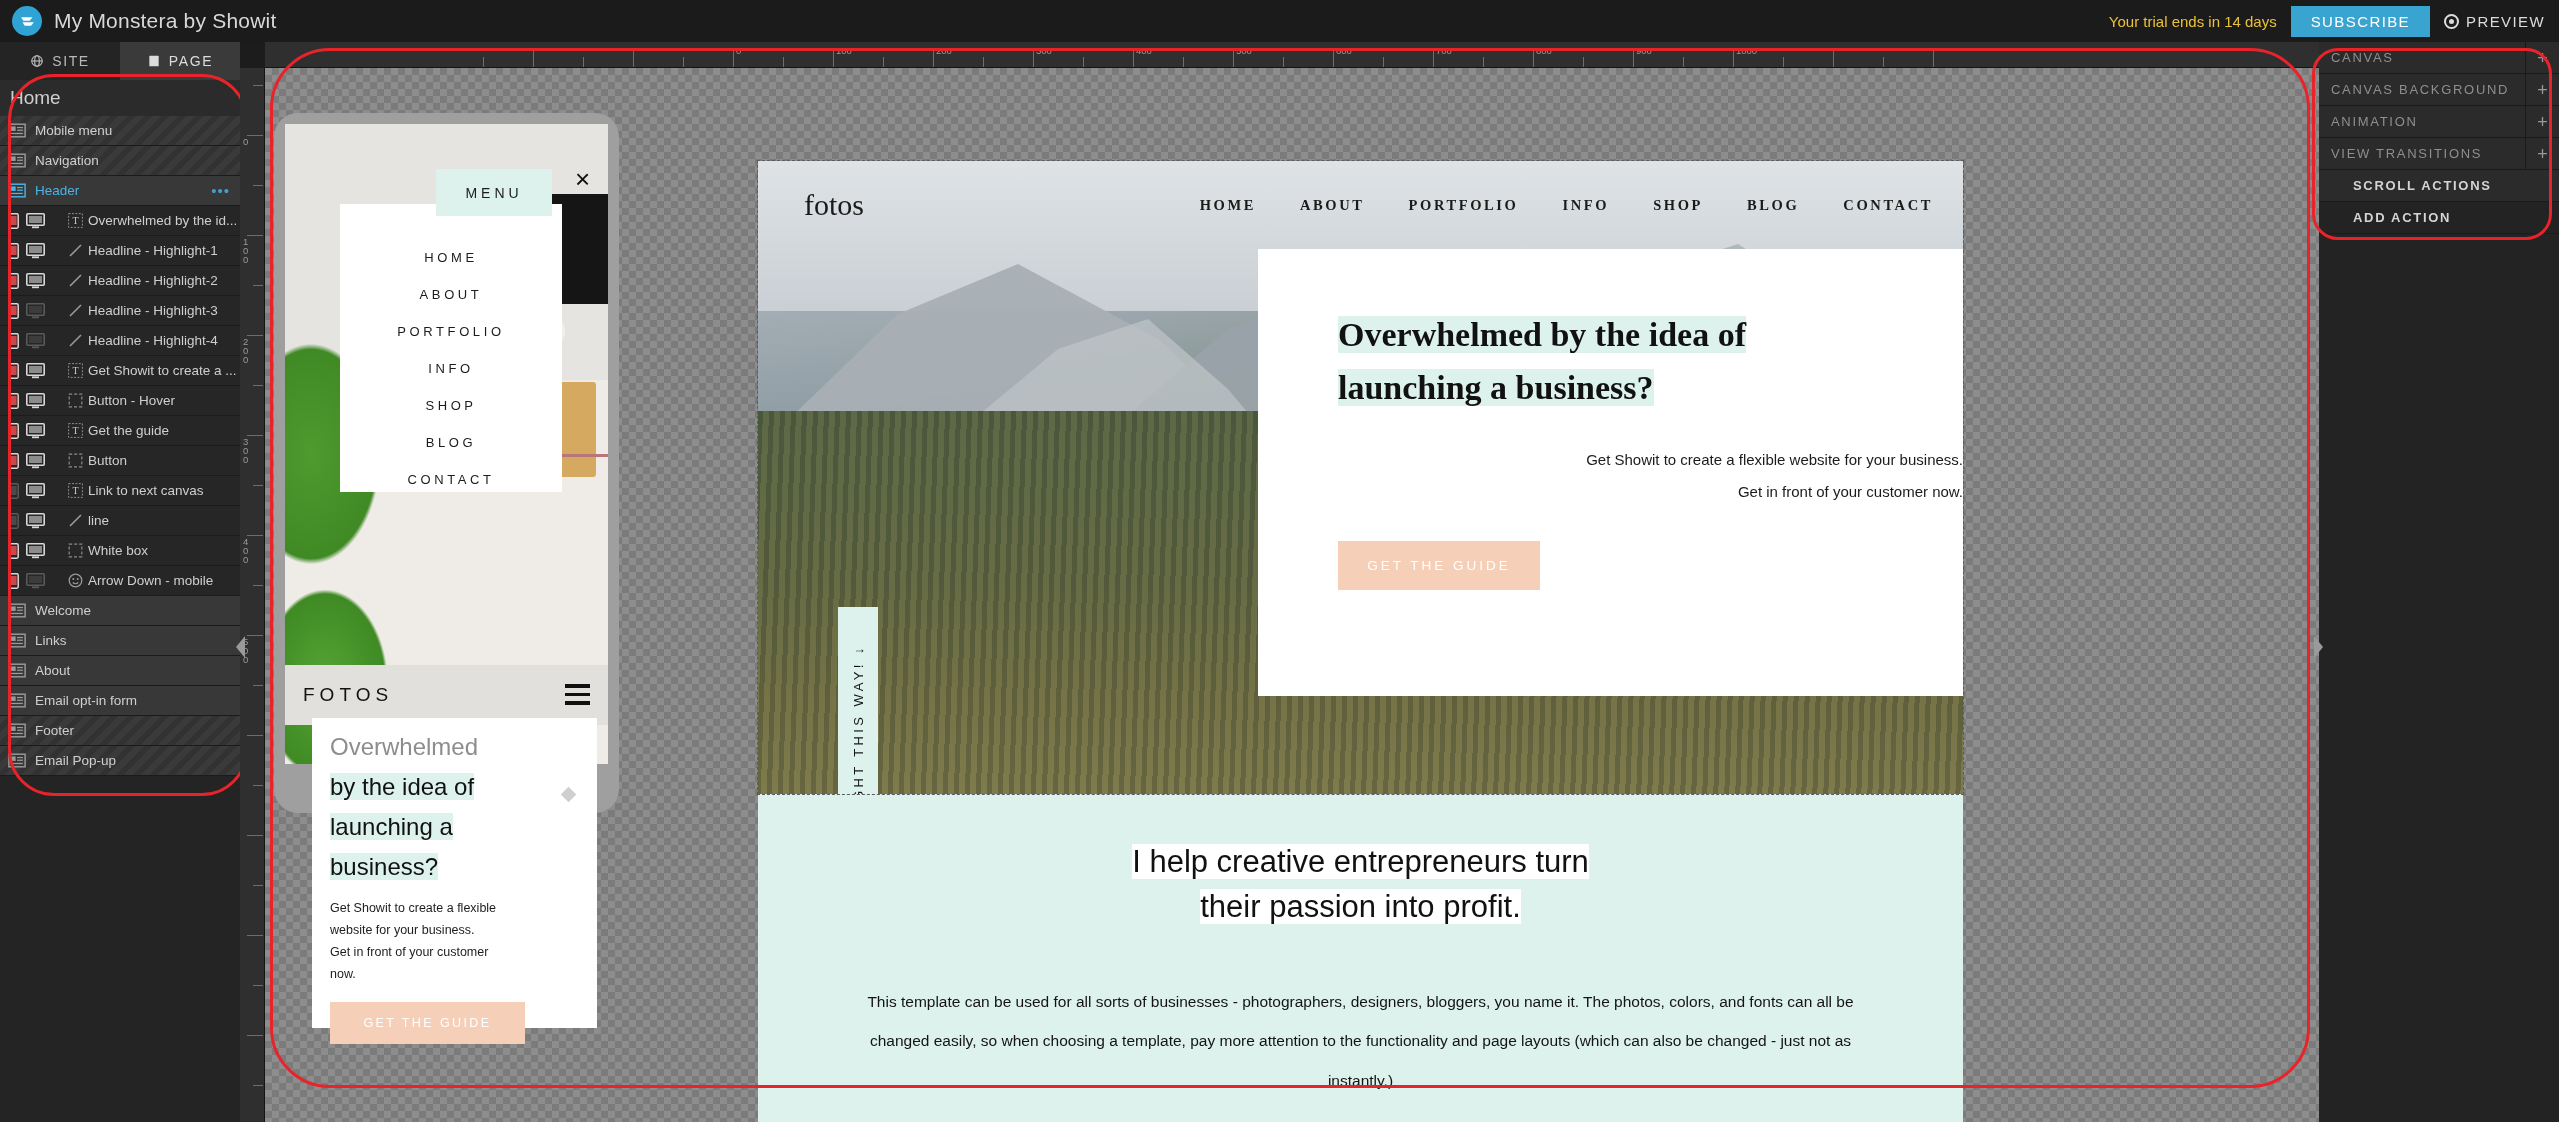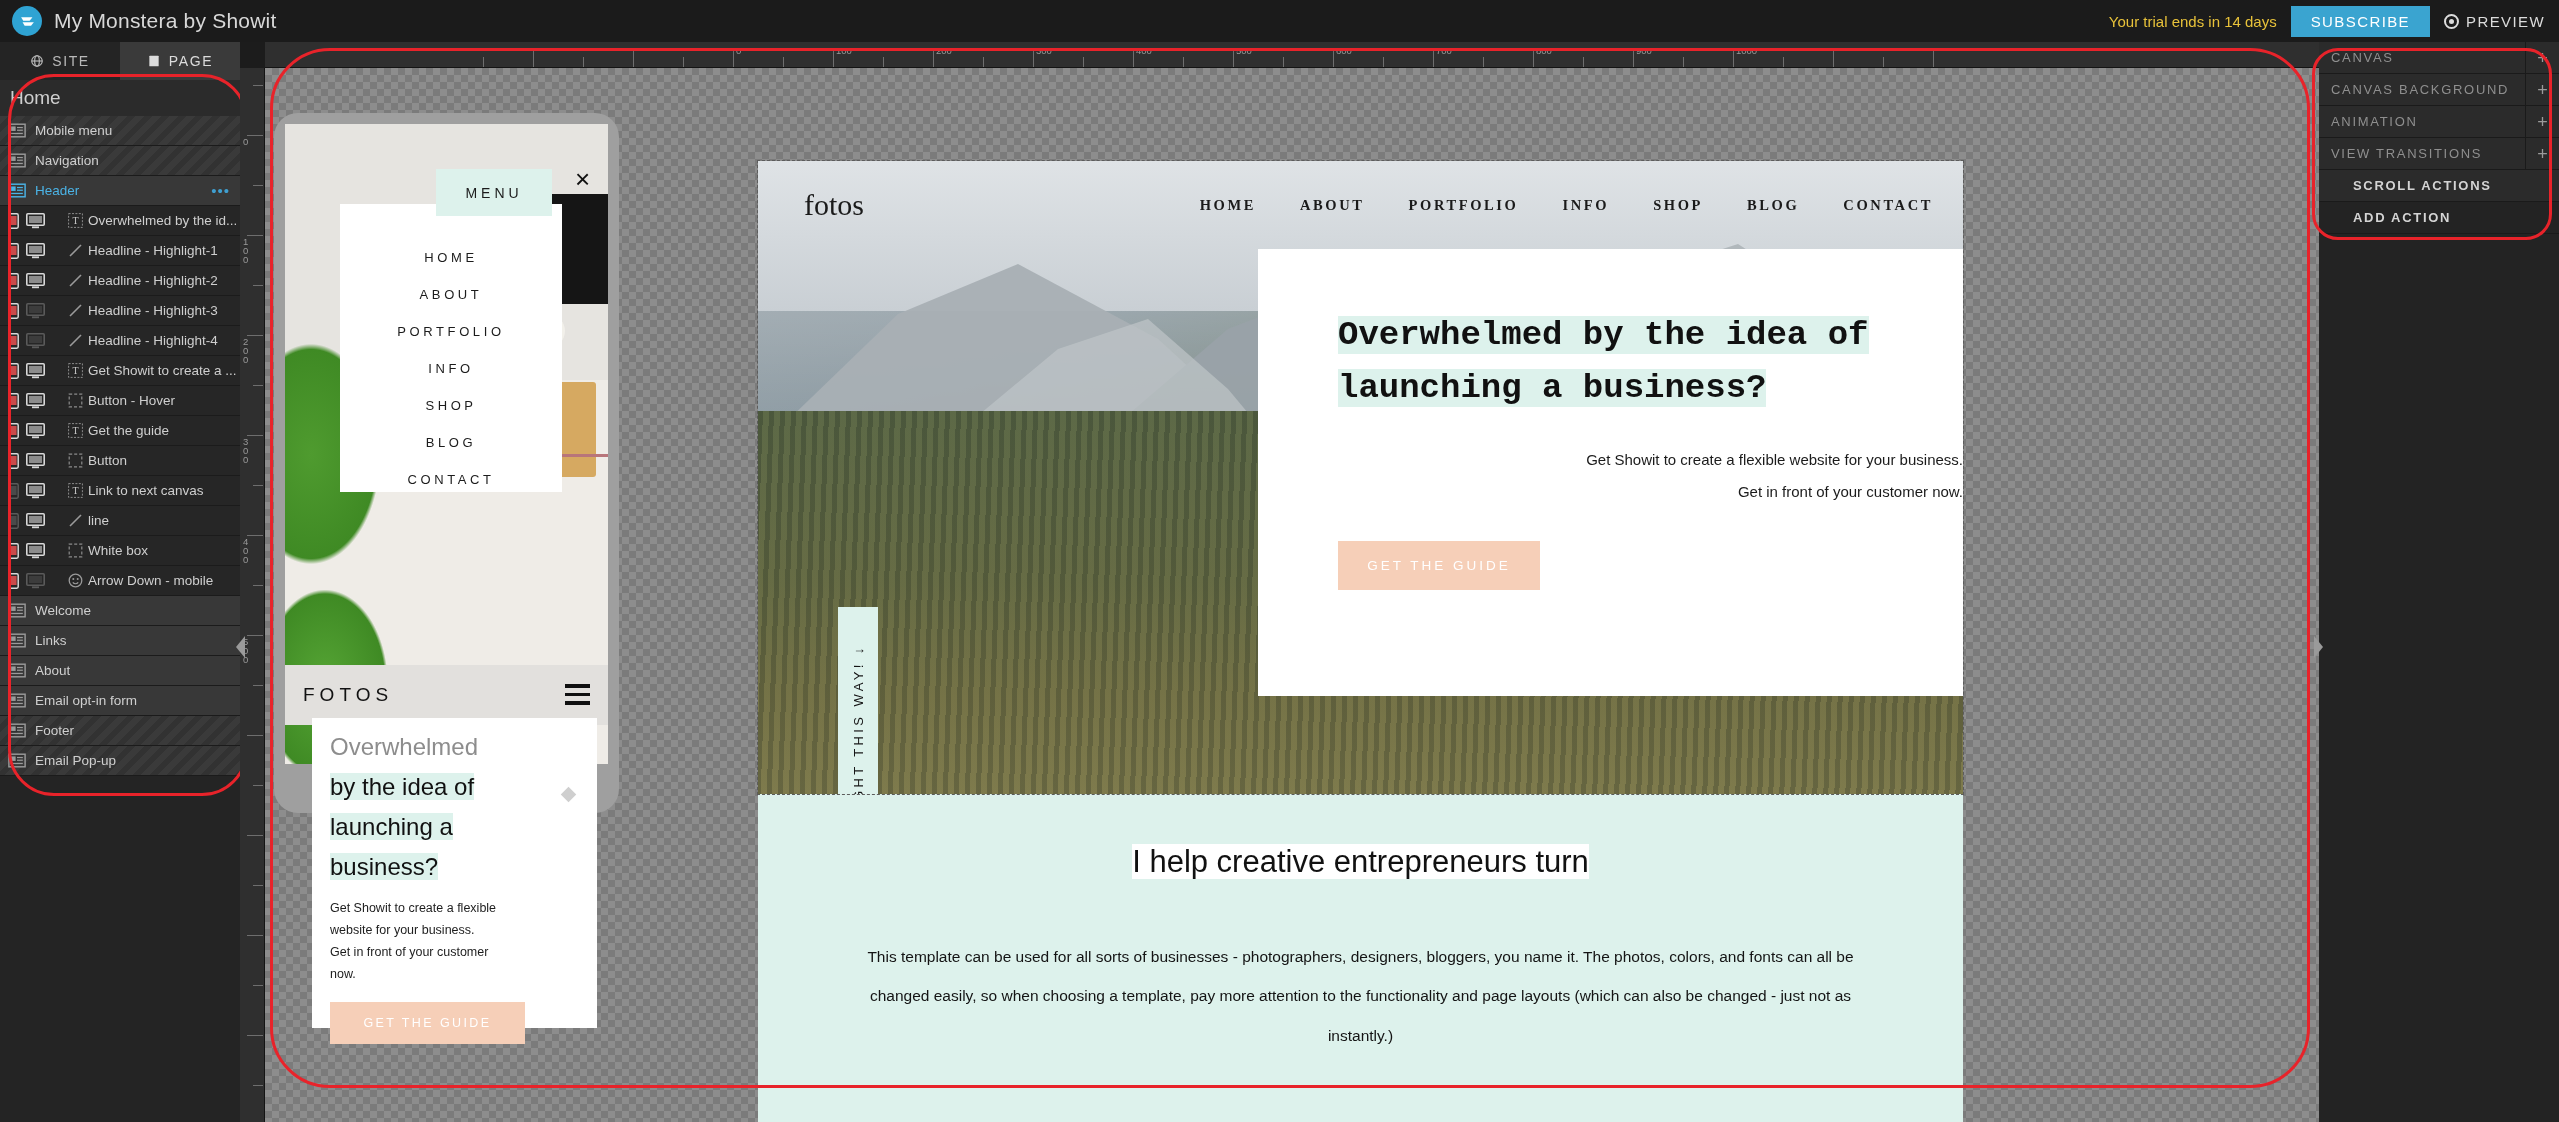--- a/index.html
+++ b/index.html
@@ -131,21 +131,21 @@
        linear-gradient(to bottom,#5d6a4b,#6f6f47 45%,#8a7c4b 75%,#9a8a55);}
 
   #nav { position:absolute; left:0; top:0; width:1205px; height:88px; display:flex;
     align-items:center; }
   #nav-logo { margin-left:46px; font-family:"Liberation Serif", serif; font-size:30px; color:#1a1a1a;}
   #nav-links { margin-left:auto; margin-right:30px; display:flex; gap:44px;}
   .nav-link { font-size:14.5px; letter-spacing:2.6px; color:#1a1a1a; cursor:pointer;
     font-family:"Liberation Serif", serif; font-weight:700;}
 
   #white-card { position:absolute; left:500px; top:88px; width:705px; height:447px; background:#fff;}
-  .dhead { font-family:Liberation Mono, monospace; font-size:34px; font-weight:700; color:#111;
+  .dhead { font-family:Liberation Serif, serif; font-size:34px; font-weight:700; color:#111;
     line-height:1.55; margin-left:80px;}
   .dhead span { background:#ddf2ec; }
   .dbody { font-size:15px; color:#1b1b1b; margin-left:80px; line-height:2.1;text-align:right;}
   #d-cta { margin-left:80px; margin-top:34px; width:202px; background:#f6cfb8; color:#fff;
     font-size:13.5px; letter-spacing:3px; text-align:center; padding:17px 0; cursor:pointer;}
 
   #rtw { position:absolute; left:80px; top:446px; width:40px; height:250px;
     background:#ddf2ec; display:flex; align-items:center; justify-content:center;}
   #rtw-inner { transform:rotate(-90deg); white-space:nowrap; font-size:13px; letter-spacing:3.4px;
     color:#141414;}
@@ -732,20 +732,21 @@
             </div>
           <div id="d-cta">GET THE GUIDE</div>
         </div>
         <div id="rtw">
           <div id="rtw-inner">RIGHT THIS WAY!  ↓</div>
         </div>
       </div>
       <div id="teal">
         <div id="teal-head" style="padding-top:46px">
             <div class="tline"><span>I help creative entrepreneurs turn</span></div>
+            <div class="tline"><span>their passion into profit.</span></div>
           </div>
         <div id="tparas">This template can be used for all sorts of businesses - photographers, designers, bloggers, you name it. The photos, colors, and fonts can all be changed easily, so when choosing a template, pay more attention to the functionality and page layouts (which can also be changed - just not as instantly.)</div>
       </div>
 
       <div class="seloutline" style="left:-1px; top:-1px; width:1207px; height:635px;"></div>
       <div class="selhandle" style="left:-195px; top:628px;"></div>
     </div>
   </div>
 </div>
 

